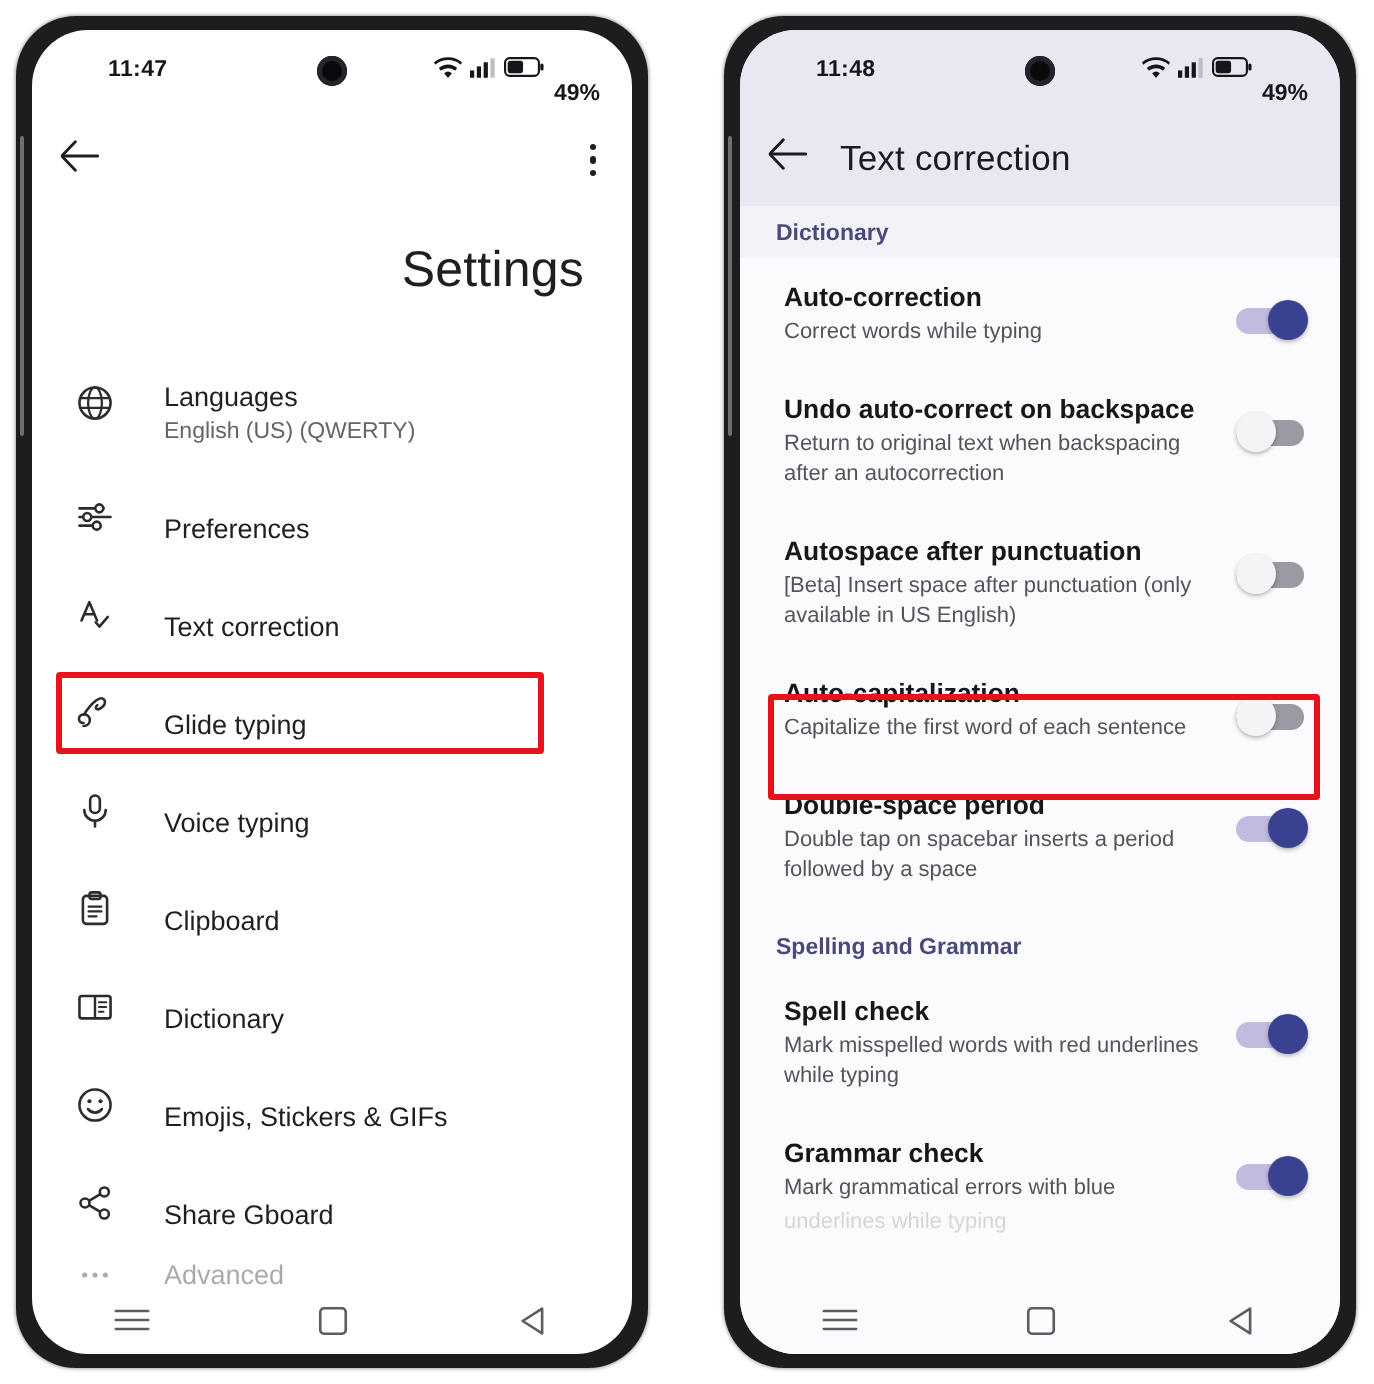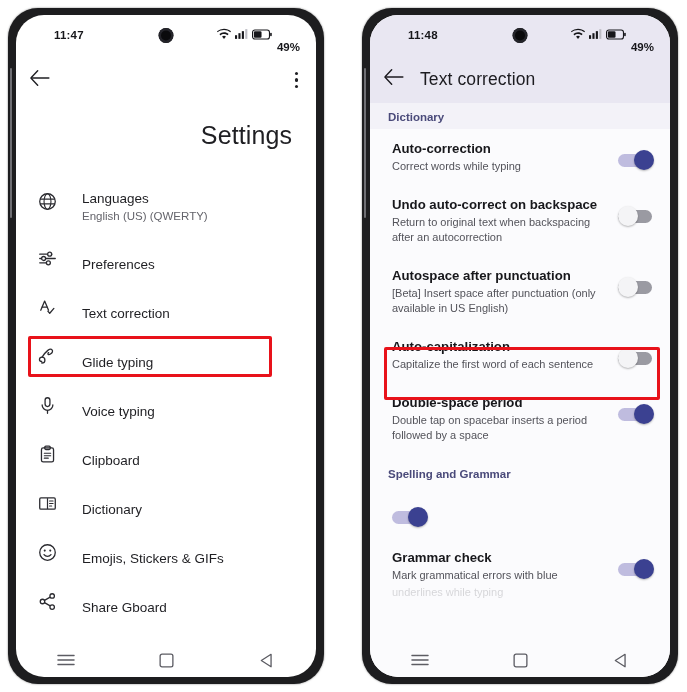--- a/index.html
+++ b/index.html
@@ -324,20 +324,30 @@
                 <path d="M7.5 9.7l6.6-3.8M7.5 12.3l6.6 3.8" stroke="#2b2b30" stroke-width="1.5"></path>
               </svg>
           </span>
           <span class="txt">
             <span class="lbl" style="display:block">Share Gboard</span>
           </span>
         </div>
 
       </div>
 
+      <div class="advanced-row">
+        <span class="ic">
+          <svg width="19" height="19" viewBox="0 0 22 22">
+              <circle cx="5" cy="11" r="1.5" fill="#2b2b30"></circle>
+              <circle cx="11" cy="11" r="1.5" fill="#2b2b30"></circle>
+              <circle cx="17" cy="11" r="1.5" fill="#2b2b30"></circle>
+            </svg>
+        </span>
+        <span class="lbl">Advanced</span>
+      </div>
 
       <div class="hl-box hl-left"></div>
 
       <div class="navbar">
         <span class="nb">
           <svg width="18" height="14" viewBox="0 0 20 14">
               <path d="M1 2h18M1 7h18M1 12h18" stroke="#5c5c63" stroke-width="1.4" stroke-linecap="round"></path>
             </svg>
         </span>
         <span class="nb">
@@ -453,20 +463,24 @@
           </div>
           <div class="toggle on">
             <span class="track"></span>
             <span class="thumb"></span>
           </div>
         </div>
 
         <div class="section-head plain">Spelling and Grammar</div>
 
         <div class="pref">
+          <div class="ptxt">
+            <div class="ptitle">Spell check</div>
+            <div class="psub">Mark misspelled words with red underlines while typing</div>
+          </div>
           <div class="toggle on">
             <span class="track"></span>
             <span class="thumb"></span>
           </div>
         </div>
 
         <div class="pref">
           <div class="ptxt">
             <div class="ptitle">Grammar check</div>
             <div class="psub">Mark grammatical errors with blue</div>

